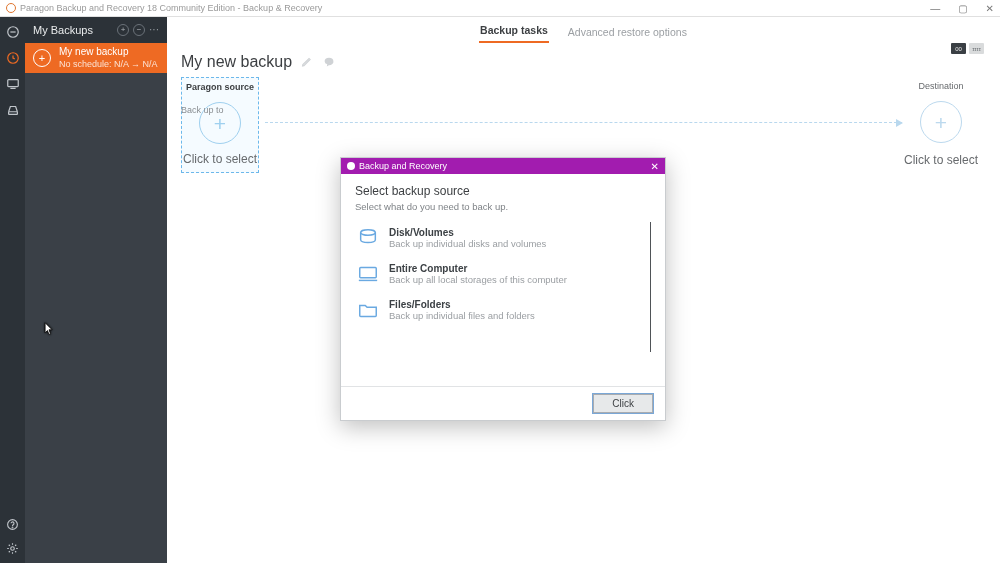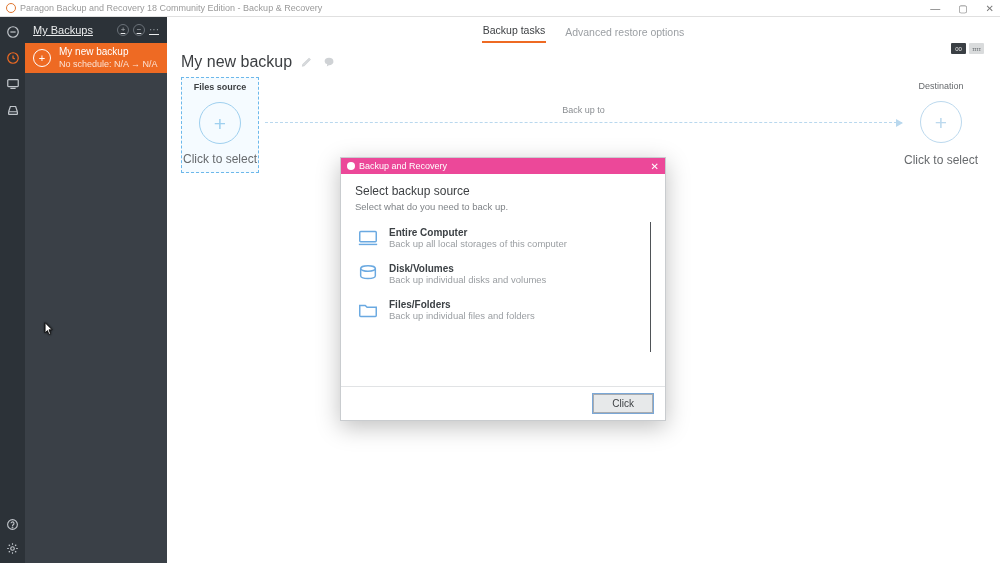--- a/index.html
+++ b/index.html
@@ -30,21 +30,21 @@
   }
   .rail .ic.active { color: #ee6a23; }
   .rail .bottom { margin-top: auto; margin-bottom: 8px; display: flex; flex-direction: column; align-items: center; gap: 10px; }
 
   
   .sidebar {
     width: 142px; background: #3a4047; color: #e5e7e9; display: flex; flex-direction: column;
   }
   .sb-header {
     height: 26px; background: #2c3238; display: flex; align-items: center; padding: 0 8px;
-    font-size: 11px; font-weight: 500; color: #e9ebec; text-decoration: underline;
+    font-size: 11px; font-weight: 500; color: #e9ebec;
   }
   .sb-header .tools { margin-left: auto; display: flex; gap: 4px; }
   .sb-header .circle-ic {
     width: 12px; height: 12px; border: 1px solid #6a7178; border-radius: 50%;
     display: inline-flex; align-items: center; justify-content: center;
     color: #b0b5ba; font-size: 8px; line-height: 1;
   }
   .sb-item {
     display: flex; align-items: center; padding: 4px 8px; height: 30px;
     background: #ee6a23; cursor: pointer;
@@ -66,21 +66,21 @@
   }
   .sb-footer .u { font-size: 10px; color: #e6e8ea; }
   .sb-footer .signout { font-size: 9px; color: #ee6a23; text-decoration: underline; cursor: pointer; }
 
   
   .main { flex: 1; background: #fff; position: relative; }
   .tabs {
     height: 26px; display: flex; align-items: flex-end; justify-content: center; gap: 18px;
   }
   .tab { font-size: 10.5px; color: #9b9fa3; padding: 0 1px 5px 1px; cursor: pointer; }
-  .tab.active { color: #3c3f42; border-bottom: 2px solid #ee6a23; }
+  .tab.active { color: #3c3f42; border-bottom: 2px solid #ee6a23; font-weight: bold; }
 
   .page-title-row {
     display: flex; align-items: center; padding: 10px 14px 6px 14px; gap: 8px;
   }
   .page-title { font-size: 16px; color: #3c3f42; font-weight: 400; }
   .pen-ic, .chat-ic { width: 14px; height: 14px; color: #cfd2d5; cursor: pointer; }
 
   .top-right-badges {
     position: absolute; right: 16px; top: 26px; display: flex; gap: 3px;
   }
@@ -112,32 +112,32 @@
 
   .arrow-line {
     position: absolute; top: 45px; left: 84px; right: 84px; height: 0;
     border-top: 1.3px dashed #b9d8ee;
   }
   .arrow-line::after {
     content: ""; position: absolute; right: -1px; top: -4px;
     border-left: 7px solid #b9d8ee; border-top: 4px solid transparent; border-bottom: 4px solid transparent;
   }
   .arrow-lbl {
-    position: absolute; top: 28px; left: 0; right: 0; text-align: center;
+    position: absolute; top: 28px; left: 0; right: 0; 
     font-size: 9px; color: #8a8e92;
   }
 
   
   .modal {
     position: absolute; left: 340px; top: 157px; width: 326px; height: 264px;
     background: #fff; border: 1px solid #c9cccf; box-shadow: 0 6px 22px rgba(0,0,0,0.25);
     display: flex; flex-direction: column;
   }
   .modal-title {
-    height: 16px; background: #ec4899; color: #fff; font-size: 9px;
+    height: 16px; background: #a21caf; color: #fff; font-size: 9px;
     display: flex; align-items: center; padding: 0 6px;
   }
   .modal-title .mi {
     width: 8px; height: 8px; border-radius: 50%; background: #fff; margin-right: 4px;
     display:inline-block;
   }
   .modal-title .close-x { margin-left: auto; cursor: pointer; font-size: 10px; }
   .modal-body { padding: 10px 14px 0 14px; flex: 1; position: relative; }
   .modal-h { font-size: 12px; color: #3c3f42; margin-bottom: 3px; }
   .modal-sub { font-size: 9.5px; color: #7f8387; margin-bottom: 8px; }
@@ -260,21 +260,21 @@
       </span>
       <span class="chat-ic">
         <svg viewBox="0 0 16 16" width="14" height="14" fill="currentColor">
             <path d="M8 3a5 4 0 00-5 4 5 4 0 003 3.7L5.5 13l2.3-1.3A5 4 0 0013 7a5 4 0 00-5-4z"></path>
           </svg>
       </span>
     </div>
 
     <div class="canvas">
       <div class="card source">
-        <div class="lbl">Files source</div>
+        <div class="lbl">Paragon source</div>
         <div class="plus-circle">+</div>
         <div class="cts">Click to select</div>
       </div>
 
       <div class="arrow-lbl">Back up to</div>
       <div class="arrow-line"></div>
 
       <div class="card dest">
         <div class="lbl">Destination</div>
         <div class="plus-circle">+</div>
@@ -289,50 +289,50 @@
     <span class="mi"></span>
     <span>Backup and Recovery</span>
     <span class="close-x">✕</span>
   </div>
   <div class="modal-body">
     <div class="modal-h">Select backup source</div>
     <div class="modal-sub">Select what do you need to back up.</div>
 
     <div class="opt-list">
       <div class="opt-scroll"></div>
+
+      <div class="opt">
+        <div class="oicon">
+          <svg viewBox="0 0 24 24" width="22" height="22" fill="none" stroke="currentColor" stroke-width="1.6">
+              <ellipse cx="12" cy="6" rx="8" ry="3"></ellipse>
+              <path d="M4 6v8c0 1.7 3.6 3 8 3s8-1.3 8-3V6"></path>
+            </svg>
+        </div>
+        <div>
+          <div class="otitle">Disk/Volumes</div>
+          <div class="odesc">Back up individual disks and volumes</div>
+        </div>
+      </div>
 
       <div class="opt">
         <div class="oicon">
           <svg viewBox="0 0 24 24" width="22" height="22" fill="none" stroke="currentColor" stroke-width="1.6">
               <rect x="3" y="5" width="18" height="11" rx="1"></rect>
               <path d="M2 19h20"></path>
             </svg>
         </div>
         <div>
           <div class="otitle">Entire Computer</div>
           <div class="odesc">Back up all local storages of this computer</div>
         </div>
       </div>
 
       <div class="opt">
         <div class="oicon">
           <svg viewBox="0 0 24 24" width="22" height="22" fill="none" stroke="currentColor" stroke-width="1.6">
-              <ellipse cx="12" cy="6" rx="8" ry="3"></ellipse>
-              <path d="M4 6v8c0 1.7 3.6 3 8 3s8-1.3 8-3V6"></path>
-            </svg>
-        </div>
-        <div>
-          <div class="otitle">Disk/Volumes</div>
-          <div class="odesc">Back up individual disks and volumes</div>
-        </div>
-      </div>
-
-      <div class="opt">
-        <div class="oicon">
-          <svg viewBox="0 0 24 24" width="22" height="22" fill="none" stroke="currentColor" stroke-width="1.6">
               <path d="M3 7h6l2 2h10v9a1 1 0 01-1 1H4a1 1 0 01-1-1V7z"></path>
             </svg>
         </div>
         <div>
           <div class="otitle">Files/Folders</div>
           <div class="odesc">Back up individual files and folders</div>
         </div>
       </div>
 
     </div>

